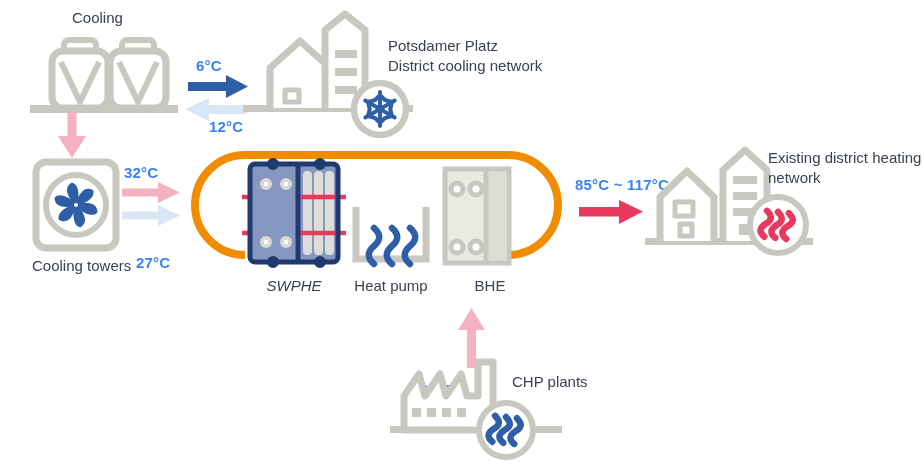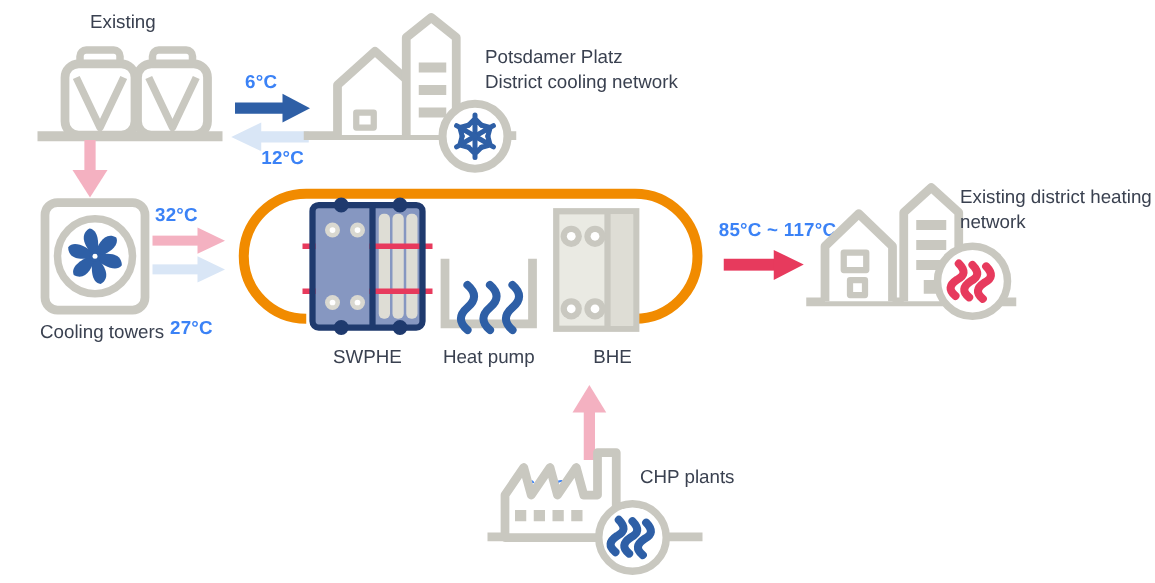--- a/index.html
+++ b/index.html
@@ -11,21 +11,21 @@
   svg{overflow:visible;display:block;}
   .lbl{font-size:15px;color:#3A4150;line-height:20px;}
   .temp{font-size:15px;font-weight:bold;color:#3b82f6;letter-spacing:.2px;}
   .center{text-align:center;}
 </style>
 </head>
 <body>
 
 <div id="canvas">
 
-  <div class="abs lbl" style="left:72px;top:8px;">Existing</div>
+  <div class="abs lbl" style="left:72px;top:8px;">Cooling</div>
   <svg class="abs" style="left:30px;top:36px;" width="150" height="80" viewBox="0 0 150 80">
     <g stroke="#C9C8C0" fill="#ffffff" stroke-linejoin="round">
       <g transform="translate(22,0)">
         <rect x="12" y="4" width="32" height="14" rx="5" stroke-width="6"></rect>
         <rect x="0" y="15" width="56" height="57" rx="11" stroke-width="7"></rect>
         <path d="M 9 26 L 28 66 L 47 26" fill="none" stroke-width="6"></path>
       </g>
       <g transform="translate(80,0)">
         <rect x="12" y="4" width="32" height="14" rx="5" stroke-width="6"></rect>
         <rect x="0" y="15" width="56" height="57" rx="11" stroke-width="7"></rect>
@@ -138,21 +138,21 @@
     </g>
     <g fill="#ffffff" stroke="#1F3A6E" stroke-width="4">
       <circle cx="33" cy="6" r="4"></circle>
         <circle cx="80" cy="6" r="4"></circle>
       <circle cx="33" cy="104" r="4"></circle>
         <circle cx="80" cy="104" r="4"></circle>
     </g>
     <rect x="10" y="6" width="88" height="98" rx="5" fill="none" stroke="#1F3A6E" stroke-width="5"></rect>
     <line x1="58" y1="6" x2="58" y2="104" stroke="#1F3A6E" stroke-width="5"></line>
   </svg>
-  <div class="abs lbl center" style="left:240px;top:276px;width:108px;">SWPHE</div>
+  <div class="abs lbl center" style="left:240px;top:276px;width:108px;font-style:italic;">SWPHE</div>
 
   <svg class="abs" style="left:349px;top:204px;" width="84" height="66" viewBox="0 0 84 66">
     <path d="M 7 3 V 55 H 77 V 3" fill="none" stroke="#C9C8C0" stroke-width="7"></path>
     <g stroke="#2E5FA6" stroke-width="6.5" fill="none" stroke-linecap="round">
       <path d="M 25 24 c 7 6 7 12 0 18 c -7 6 -7 12 0 18"></path>
       <path d="M 43 24 c 7 6 7 12 0 18 c -7 6 -7 12 0 18"></path>
       <path d="M 61 24 c 7 6 7 12 0 18 c -7 6 -7 12 0 18"></path>
     </g>
   </svg>
   <div class="abs lbl center" style="left:349px;top:276px;width:84px;">Heat pump</div>

